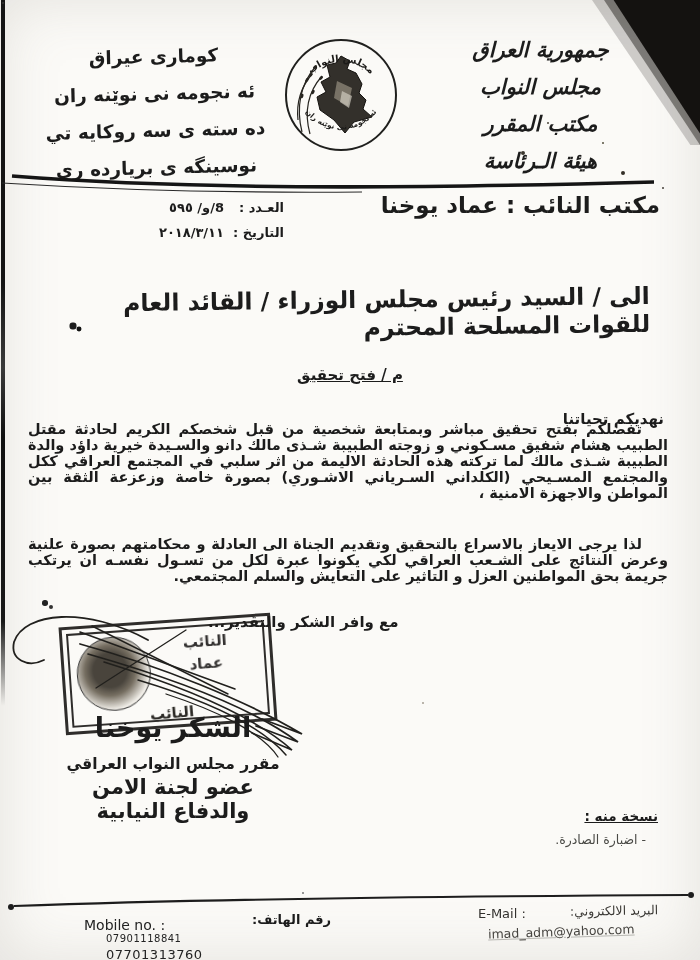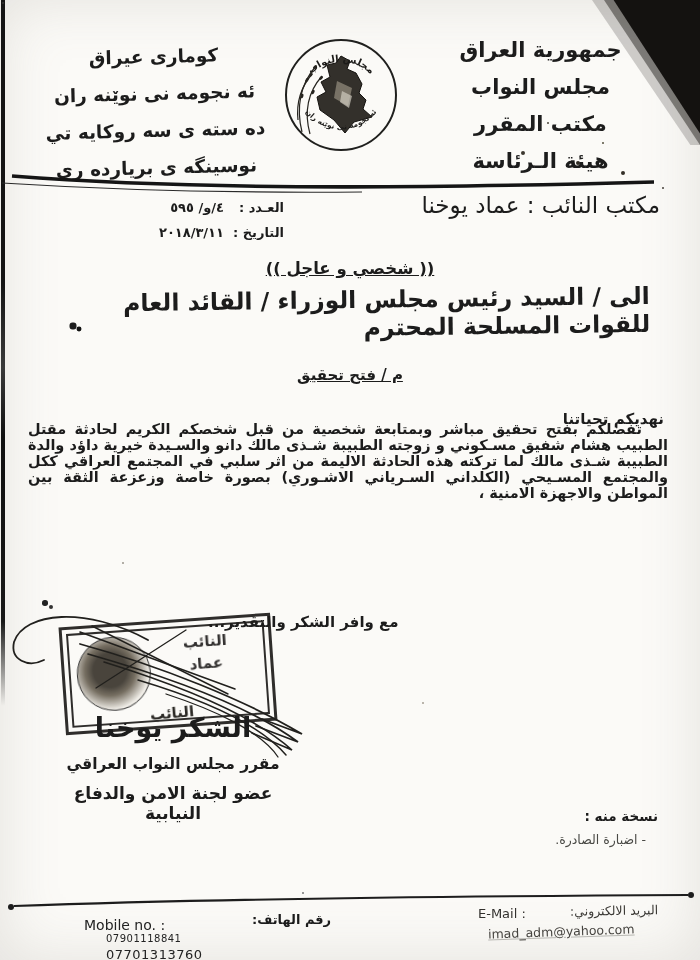--- a/index.html
+++ b/index.html
@@ -17,26 +17,26 @@
   .corner .c2{position:absolute;inset:0;background:rgba(25,22,18,.45);clip-path:polygon(20% 0,100% 0,100% 100%);}
   .corner .c3{position:absolute;inset:0;background:rgba(25,22,18,.2);clip-path:polygon(10% 0,100% 0,100% 100%,92% 100%);}
   .speckles{position:absolute;top:2px;left:2px;width:2px;height:2px;background:#333;border-radius:50%;
     box-shadow:520px 150px 0 1px #3b372f, 545px 120px 0 #4a443a, 575px 160px 0 1px #2f2b24,
     600px 140px 0 #55503f, 620px 170px 0 1px #332f28, 660px 185px 0 #44403a,
     70px 323px 0 2.5px #1d1d1d, 76px 326px 0 1.5px #111,
     42px 600px 0 2px #222, 48px 604px 0 1px #333,
     300px 890px 0 #777, 120px 560px 0 #9a958c, 420px 700px 0 #a49e93;}
   
   .hdr-right{position:absolute;top:32px;right:52px;width:215px;text-align:center;direction:rtl;
-    font-size:21px;line-height:37px;font-weight:600;letter-spacing:.5px;}
+    font-size:21px;line-height:37px;font-weight:600;letter-spacing:.5px;font-style:italic;}
   .hdr-left{position:absolute;top:38px;left:30px;width:250px;text-align:center;direction:rtl;
     font-size:18.5px;line-height:37px;font-weight:600;transform:rotate(-1.5deg);}
   .logo{position:absolute;top:36px;left:282px;width:118px;height:118px;}
   
-  .office-line{position:absolute;top:192px;right:40px;direction:rtl;font-size:23px;font-weight:400;letter-spacing:.5px;}
+  .office-line{position:absolute;top:192px;right:40px;direction:rtl;font-size:23px;font-weight:700;letter-spacing:.5px;}
   .numdate{position:absolute;top:200px;left:84px;width:200px;direction:rtl;font-size:13px;font-weight:700;}
   .numdate .row{display:flex;gap:8px;margin-bottom:10px;}
   .numdate .lbl{min-width:52px;}
   
   .classification{position:absolute;top:259px;left:0;width:100%;text-align:center;direction:rtl;
     font-size:16.5px;font-weight:800;text-decoration:underline;letter-spacing:.5px;}
   .addressee{position:absolute;top:286px;right:50px;width:600px;direction:rtl;text-align:right;
     font-size:23.5px;font-weight:800;transform:rotate(-.8deg);letter-spacing:-.3px;}
   .subject{position:absolute;top:366px;left:0;width:100%;text-align:center;direction:rtl;
     font-size:15px;font-weight:800;text-decoration:underline;}
@@ -53,24 +53,24 @@
   .stamp .emblem{position:absolute;left:6px;top:4px;width:72px;height:72px;border:1.5px solid #222;border-radius:50%;
     background:radial-gradient(circle at 45% 45%, #3a352d 0 30%, #6b6355 45%, #efece6 70%);filter:blur(.4px);}
   .stamp .txt{position:absolute;right:8px;top:4px;width:100px;text-align:center;direction:rtl;
     font-size:15px;line-height:22px;font-weight:700;color:#232120;filter:blur(.3px);}
   .stamp-tail{position:absolute;top:704px;left:150px;direction:rtl;font-size:15px;font-weight:700;
     color:#2a2824;transform:rotate(-5deg);filter:blur(.6px);}
   
   .name-block{position:absolute;top:712px;left:58px;width:230px;text-align:center;direction:rtl;}
   .name-block .name{font-size:27px;font-weight:800;letter-spacing:.5px;}
   .name-block .t1{font-size:15.5px;font-weight:600;margin-top:12px;}
-  .name-block .t2{font-size:17px;font-weight:600;margin-top:10px;}
+  .name-block .t2{font-size:21px;font-weight:600;margin-top:2px;}
   
   .copyto{position:absolute;top:808px;right:42px;direction:rtl;text-align:right;}
-  .copyto .lbl{font-size:13.5px;font-weight:800;}
+  .copyto .lbl{font-size:13.5px;font-weight:800;text-decoration:underline;}
   .copyto .item{font-size:12.5px;color:#4a4a46;margin-top:8px;margin-right:12px;filter:blur(.2px);}
   
   .f-phone-ar{position:absolute;top:912px;left:252px;direction:rtl;font-size:13px;font-weight:700;}
   .f-mob{position:absolute;top:917px;left:84px;font-size:14px;color:#222;}
   .f-p1{position:absolute;top:933px;left:106px;font-size:10px;color:#222;letter-spacing:.5px;}
   .f-p2{position:absolute;top:947px;left:106px;font-size:13px;color:#222;letter-spacing:.5px;}
   .f-email-ar{position:absolute;top:903px;right:42px;direction:rtl;font-size:12.5px;color:#3c3a36;transform:rotate(-1deg);}
   .f-email-en{position:absolute;top:906px;left:478px;font-size:13px;color:#33312e;}
   .f-email{position:absolute;top:924px;left:488px;font-size:12.5px;color:#45433f;transform:rotate(-2deg);text-decoration:underline;text-decoration-color:rgba(70,68,64,.35);}
   svg{display:block;}
@@ -137,33 +137,33 @@
 
   <svg class="overlay" width="700" height="960" viewBox="0 0 700 960">
     <path d="M12,176 C220,192 470,187 654,182" stroke="#151515" stroke-width="3.6" fill="none"></path>
     <path d="M2,183 C130,191 250,193 362,192" stroke="#2a2a2a" stroke-width="1.2" fill="none"></path>
   </svg>
 
   <div class="office-line">مكتب النائب : عماد يوخنا</div>
   <div class="numdate">
     <div class="row">
       <span class="lbl">العـدد :</span>
-      <span>٤/و/ ٥٩٥</span>
+      <span>8/و/ ٥٩٥</span>
     </div>
     <div class="row">
       <span class="lbl">التاريخ :</span>
       <span>٢٠١٨/٣/١١</span>
     </div>
   </div>
 
-  <div class="classification">(( شخصي و عاجل ))</div>
   <div class="addressee">الى / السيد رئيس مجلس الوزراء / القائد العام للقوات المسلحة المحترم</div>
   <div class="subject">م / فتح تحقيق</div>
   <div class="greeting">نهديكم تحياتنا</div>
   <div class="para p1">تفضلكم بفتح تحقيق مباشر وبمتابعة شخصية من قبل شخصكم الكريم لحادثة مقتل الطبيب هشام شفيق مسـكوني و زوجته الطبيبة شـذى مالك دانو والسـيدة خيرية داؤد والدة الطبيبة شـذى مالك لما تركته هذه الحادثة الاليمة من اثر سلبي في المجتمع العراقي ككل والمجتمع المسـيحي (الكلداني السـرياني الاشـوري) بصورة خاصة وزعزعة الثقة بين المواطن والاجهزة الامنية ،</div>
+  <div class="para p2">لذا يرجى الايعاز بالاسراع بالتحقيق وتقديم الجناة الى العادلة و محكامتهم بصورة علنية وعرض النتائج على الشـعب العراقي لكي يكونوا عبرة لكل من تسـول نفسـه ان يرتكب جريمة بحق المواطنين العزل و التاثير على التعايش والسلم المجتمعي.</div>
   <div class="closing">مع وافر الشكر والتقدير...</div>
 
   <div class="stamp">
     <div class="inner">
       <div class="emblem"></div>
       <div class="txt">
         <div>النائب</div>
         <div>عماد</div>
       </div>
     </div>

